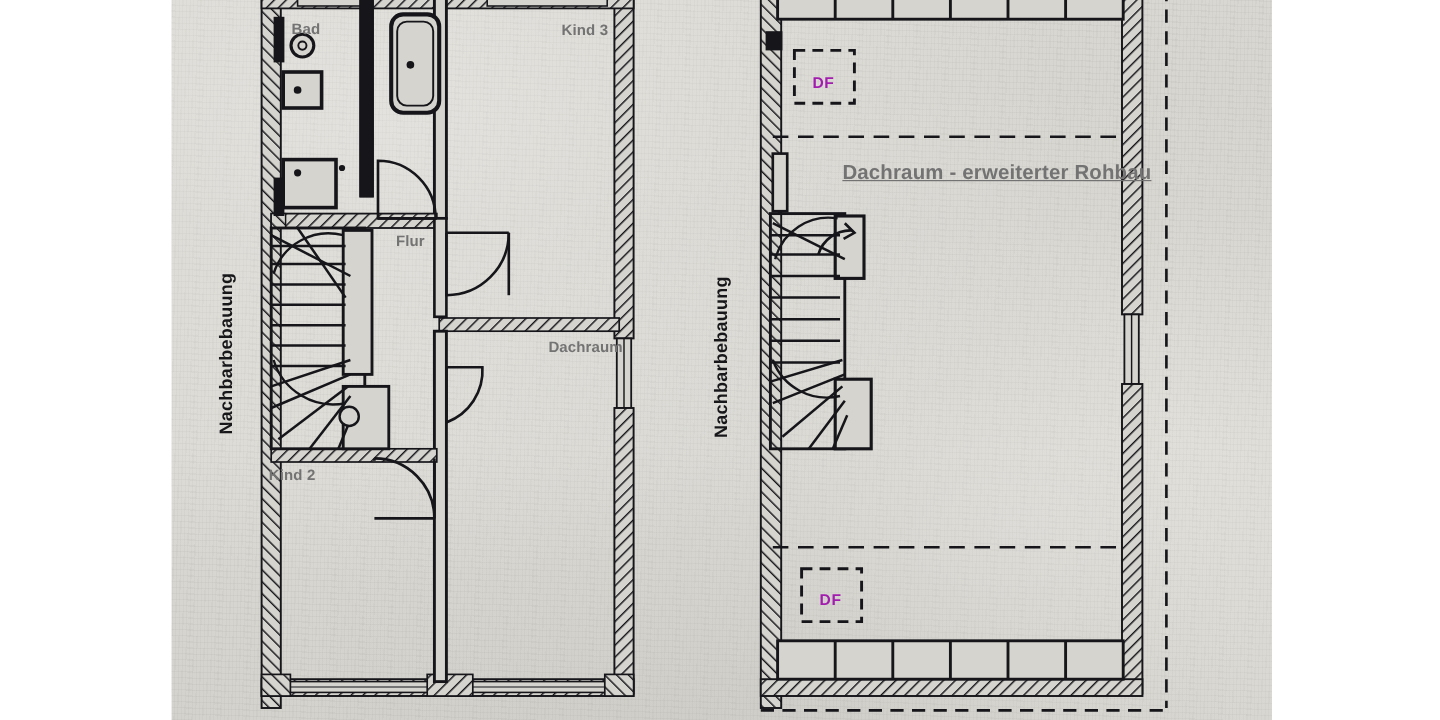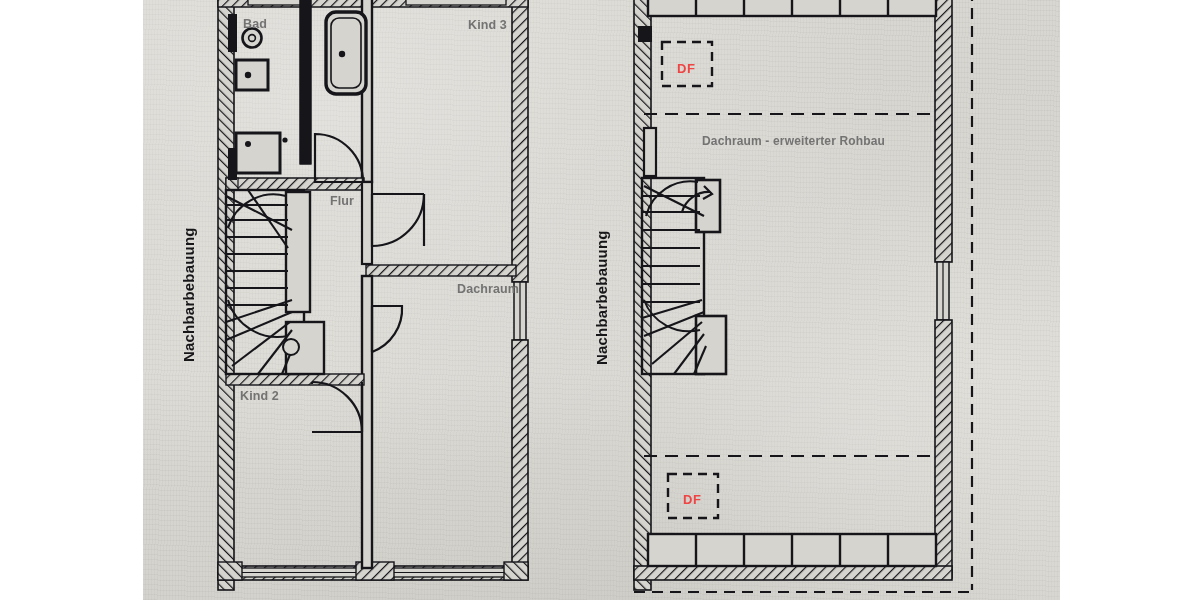--- a/index.html
+++ b/index.html
@@ -33,23 +33,23 @@
   .vlabel{
     position:absolute;color:#17171a;font-weight:bold;font-size:15px;
     letter-spacing:.2px;white-space:nowrap;
     transform-origin:left bottom;transform:rotate(-90deg);
   }
 
   .rlabel{
     position:absolute;color:#737373;font-weight:bold;font-size:12.5px;
     white-space:nowrap;letter-spacing:.1px;
   }
-  .rlabel.big{font-size:12px;font-weight:bold;letter-spacing:.15px;}
+  .rlabel.big{font-size:17px;font-weight:bold;letter-spacing:.15px;text-decoration:underline;}
   .dflabel{
-    position:absolute;color:#ef4444;font-weight:bold;font-size:13px;
+    position:absolute;color:#a21caf;font-weight:bold;font-size:13px;
     letter-spacing:.5px;
   }
 </style>
 </head>
 <body>
 
 <div id="sheet">
 
   <div class="paper"></div>
 
@@ -182,21 +182,21 @@
       </g>
     </svg>
   </div>
 
   <div class="vlabel" style="left:197px;top:345px;">Nachbarbebauung</div>
 
   <div class="rlabel" style="left:243px;top:17px;">Bad</div>
   <div class="rlabel" style="left:468px;top:18px;">Kind 3</div>
   <div class="rlabel" style="left:330px;top:194px;">Flur</div>
   <div class="rlabel" style="left:457px;top:282px;">Dachraum</div>
-  <div class="rlabel" style="left:240px;top:389px;">Kind 2</div>
+  <div class="rlabel" style="left:224px;top:389px;">Kind 2</div>
 
   <div class="plan" style="left:600px;top:0;">
     <svg width="600" height="600" viewBox="0 0 600 600">
       <g>
 
         <rect x="34" y="-10" width="17" height="600" fill="url(#hatchB)" stroke="#15151a" stroke-width="1.6"></rect>
 
         <rect x="335" y="-10" width="17" height="272" fill="url(#hatchA)" stroke="#15151a" stroke-width="1.6"></rect>
 
         <g>

